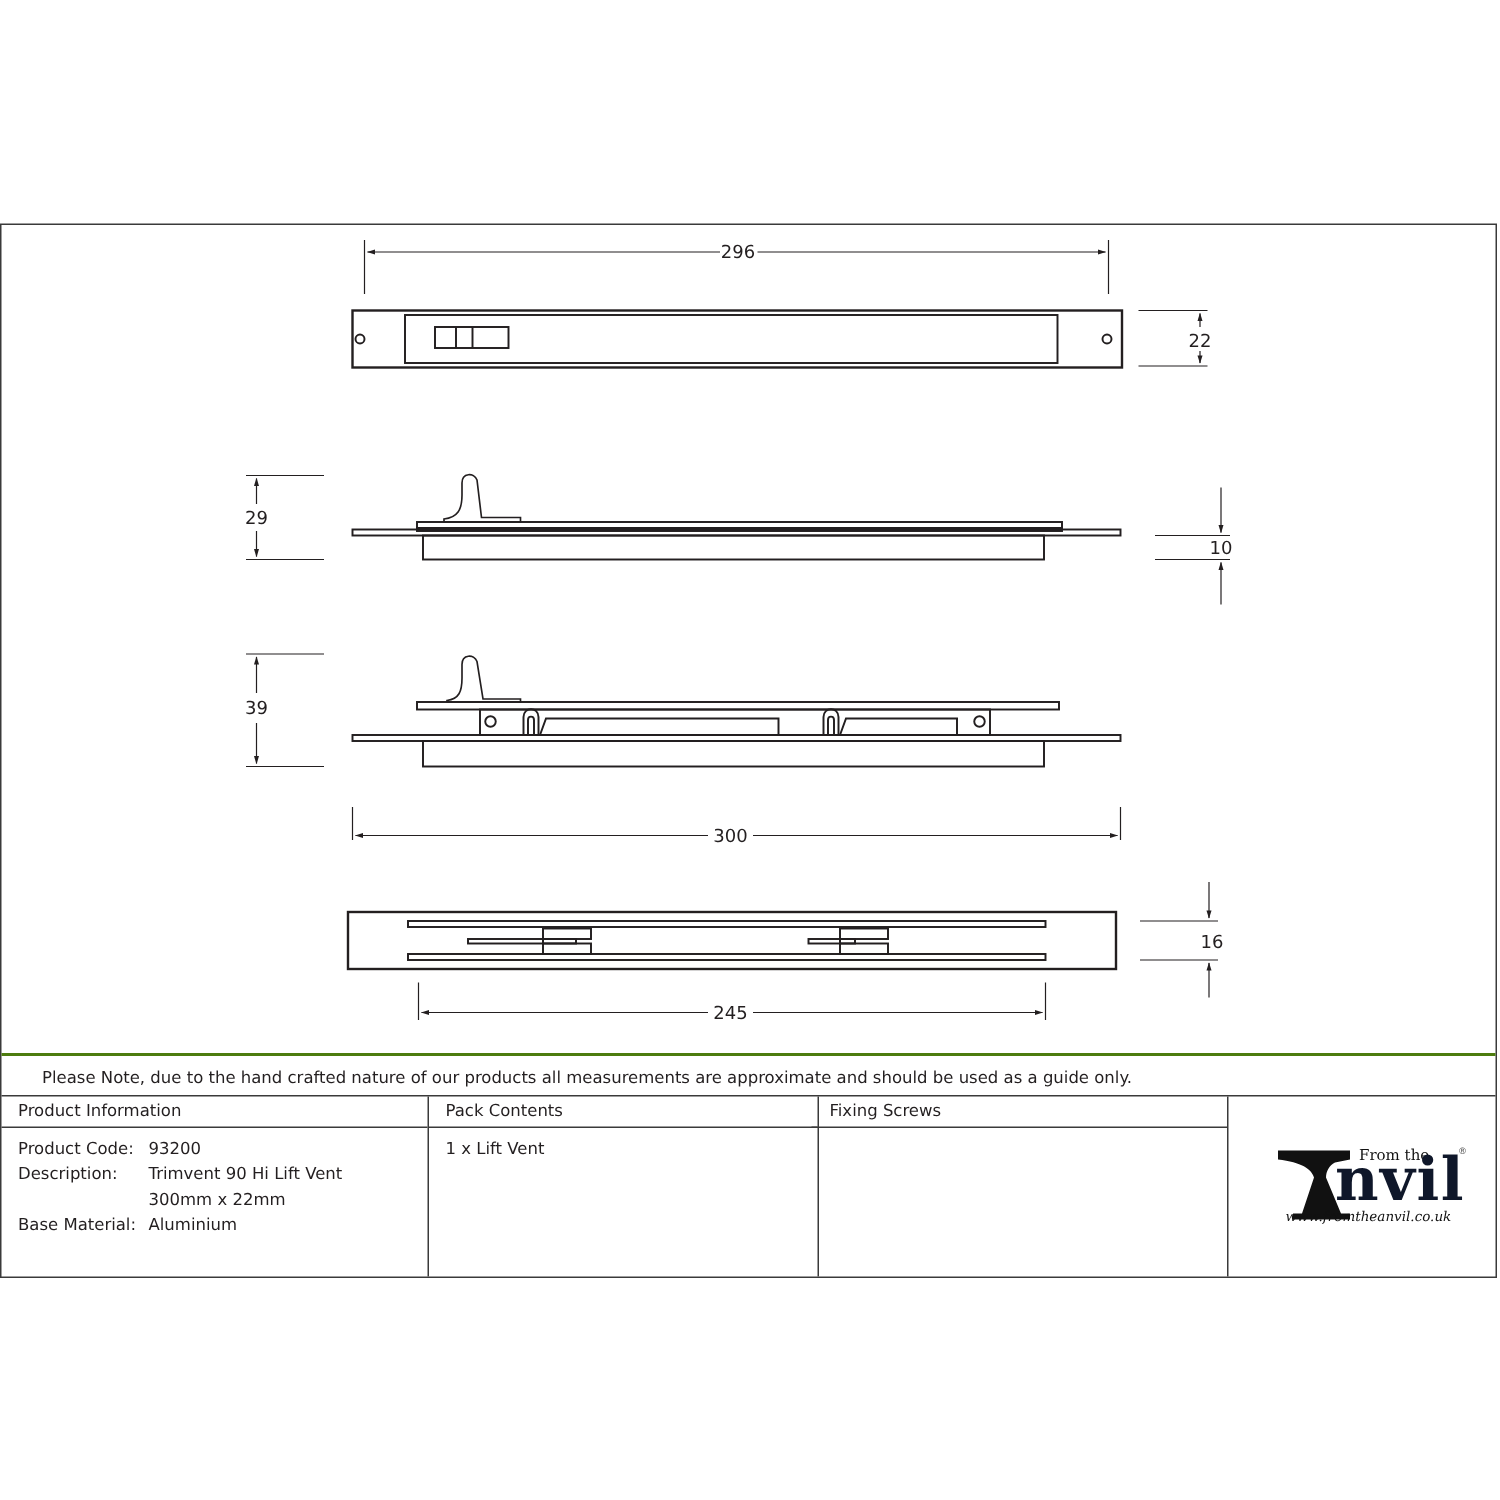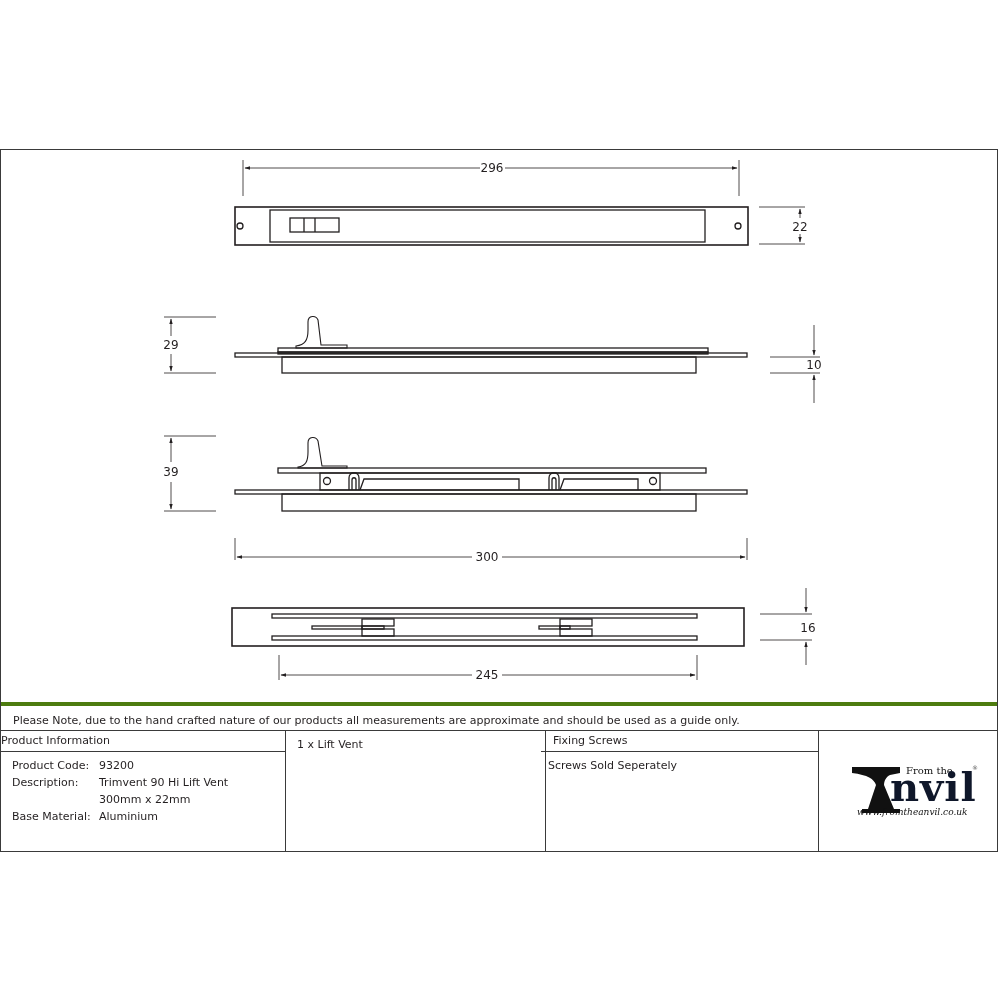--- a/index.html
+++ b/index.html
@@ -1,23 +1,23 @@
 <!DOCTYPE html>
 <html><head>
 <meta charset="utf-8">
 <style>
   html, body { margin:0; padding:0; background:#fff; }
   body { width:1000px; height:1000px; position:relative; overflow:hidden; font-family:"DejaVu Sans", sans-serif; color:#231f20; }
   .sheet { position:absolute; left:0; top:149px; width:998px; height:703px; border:1px solid #3a3a3a; box-sizing:border-box; }
   svg.drawing { position:absolute; left:0; top:0; }
   .dimtext { font-family:"DejaVu Sans", sans-serif; font-size:12px; fill:#231f20; }
-  .note { position:absolute; left:1px; top:702px; width:996px; height:29px; border-top:4px solid #4d7c0f; border-bottom:1px solid #3a3a3a; font-size:11px; line-height:29px; padding-left:12px; box-sizing:border-box; }
+  .note { position:absolute; left:1px; top:702px; width:996px; height:29px; border-top:2px solid #4d7c0f; border-bottom:1px solid #3a3a3a; font-size:11px; line-height:29px; padding-left:27px; box-sizing:border-box; }
   .table { position:absolute; left:1px; top:731px; width:996px; height:120px; }
   .col { position:absolute; top:0; height:120px; box-sizing:border-box; border-right:1px solid #3a3a3a; }
-  .col-head { height:21px; border-bottom:1px solid #3a3a3a; font-size:11px; line-height:20px; box-sizing:border-box; }
+  .col-head { height:21px; border-bottom:1px solid #3a3a3a; font-size:11px; line-height:20px; padding-left:11px; box-sizing:border-box; }
   .col-body { font-size:11px; padding:5px 0 0 11px; line-height:17px; }
   .row { display:flex; }
   .row .k { width:87px; }
   .logo { position:absolute; left:823px; top:0; width:173px; height:120px; }
   .logo-word { position:absolute; left:42px; top:36px; font-family:"DejaVu Serif", serif; font-size:40px; line-height:40px; letter-spacing:1px; font-weight:bold; color:#0f172a; }
   .logo-from { position:absolute; left:82px; top:34px; font-family:"DejaVu Serif", serif; font-size:10px; color:#111; }
   .logo-url { position:absolute; left:33px; top:76px; font-family:"DejaVu Serif", serif; font-style:italic; font-size:9px; color:#111;text-align:center; }
   .logo-reg { position:absolute; left:148px; top:33px; font-size:6px; color:#555; }
 </style>
 </head>
@@ -139,25 +139,25 @@
           <span class="k"></span>
           <span>300mm x 22mm</span>
         </div>
       <div class="row">
           <span class="k">Base Material:</span>
           <span>Aluminium</span>
         </div>
     </div>
   </div>
   <div class="col" style="left:285px;width:260px;">
+    <div class="col-head">Pack Contents</div>
     <div class="col-body">1 x Lift Vent</div>
   </div>
   <div class="col" style="left:540px;width:278px;">
     <div class="col-head" style="padding-left:12px;">Fixing Screws</div>
-    <div class="col-body" style="padding-left:7px;">Screws Sold Seperately</div>
   </div>
   <div class="logo">
     <svg width="60" height="50" style="position:absolute;left:26px;top:34px;" viewBox="0 0 60 50">
       <path d="M2,2 L50,2 L50,8 L40,10 C36,12 34,16 34,20 L44,44 L50,44 L50,48 L12,48 L12,44 L18,44 L26,20 C24,14 18,10 2,8 Z" fill="#111"></path>
     </svg>
     <span class="logo-from">From the</span>
     <span class="logo-word" style="left:66px;">nvil</span>
     <span class="logo-reg">®</span>
     <span class="logo-url">www.fromtheanvil.co.uk</span>
   </div>

